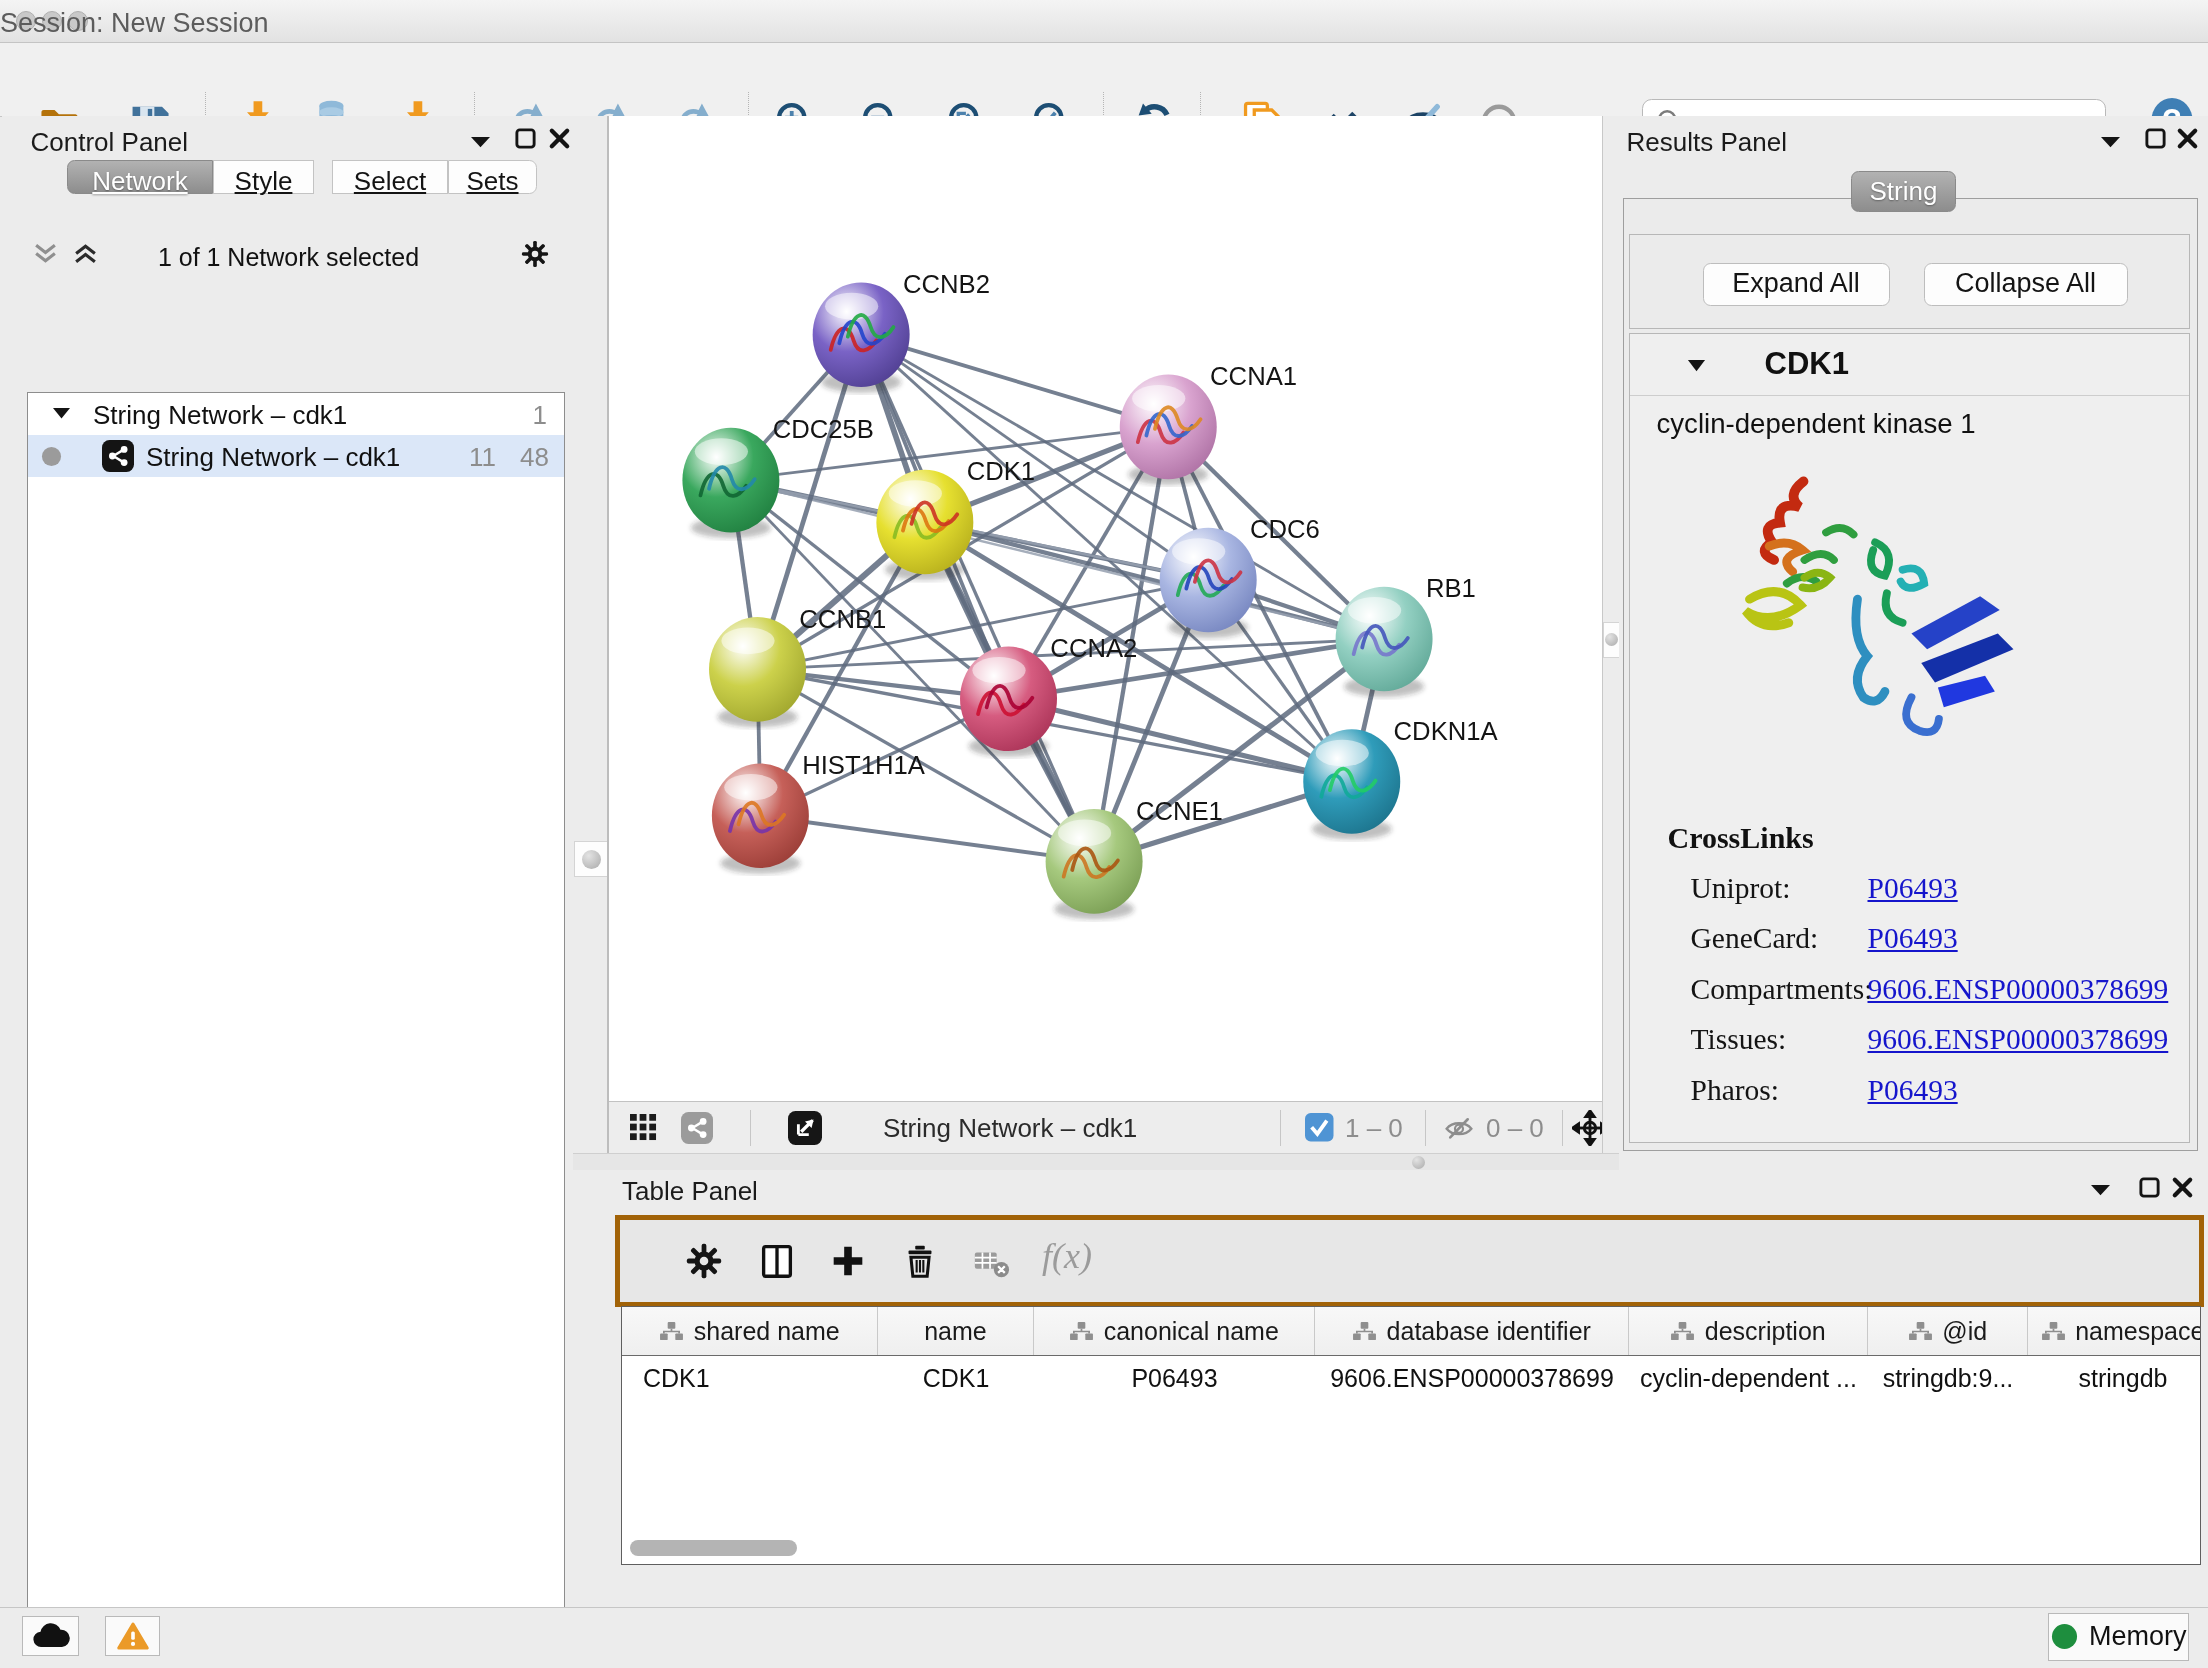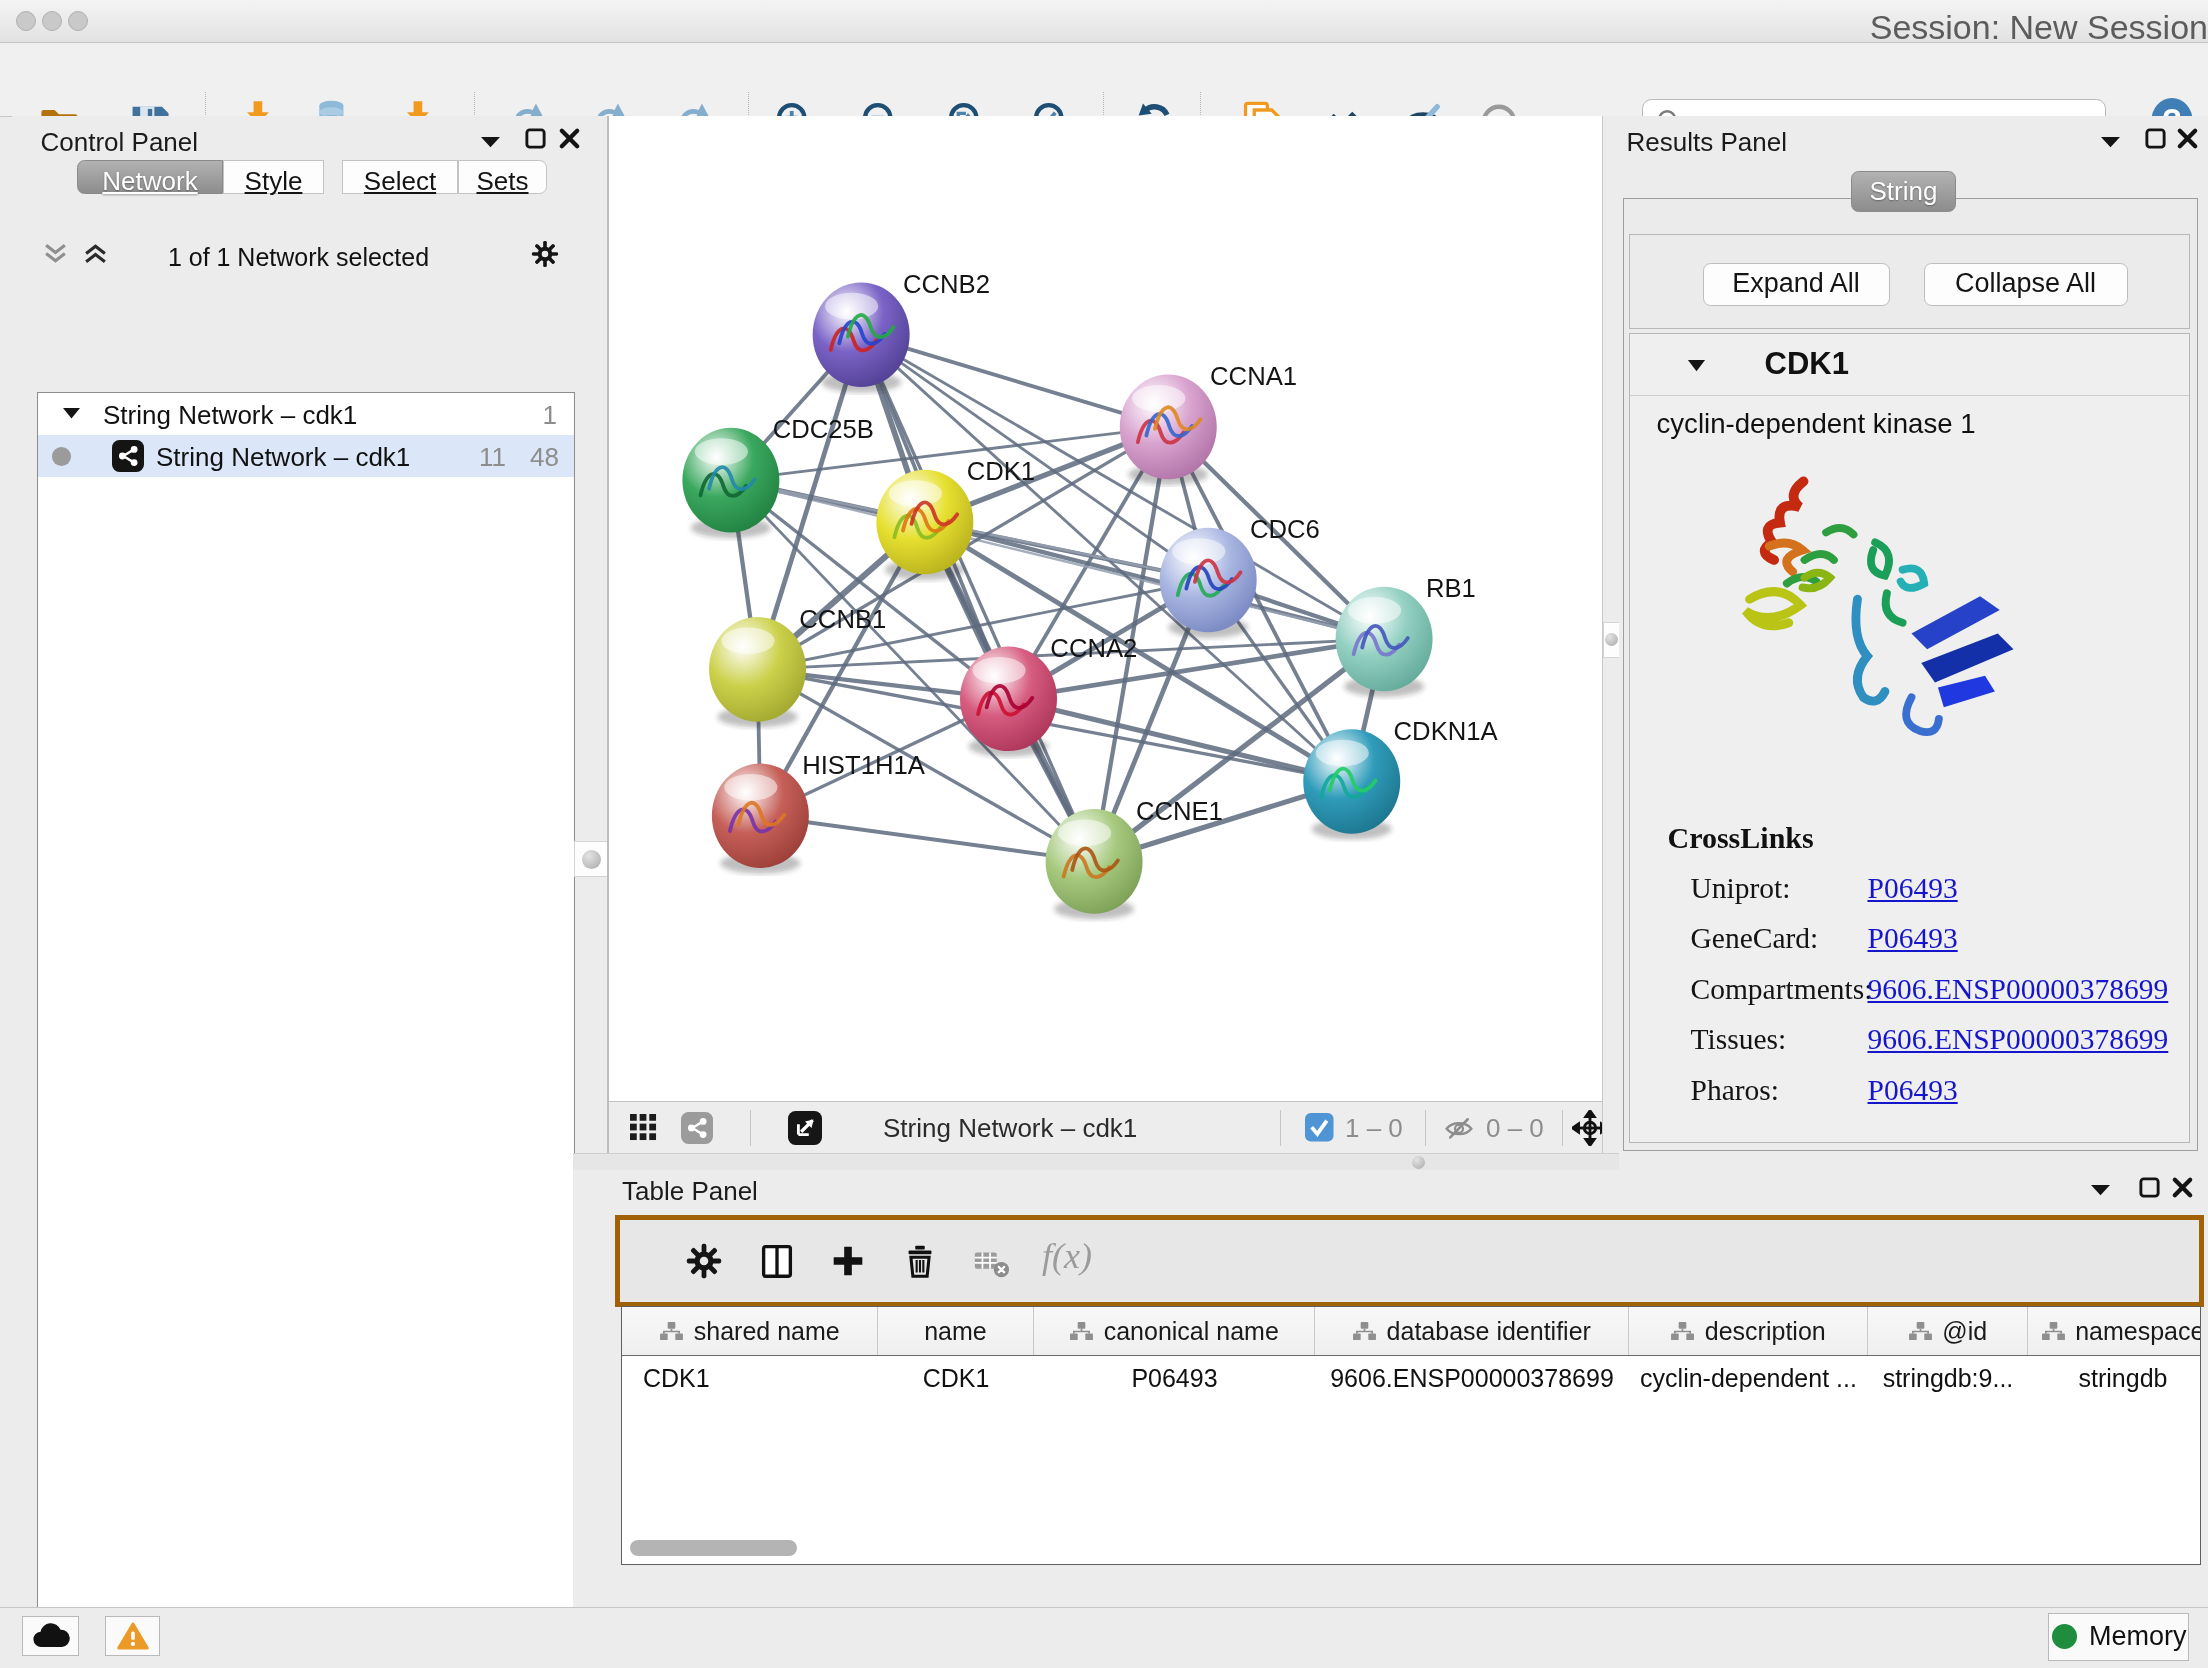--- a/index.html
+++ b/index.html
@@ -3,37 +3,37 @@
 <meta charset="utf-8">
 <style>
   html,body{margin:0;padding:0;background:#d8d8d8;}
   #app{position:relative;width:2208px;height:1668px;background:#ececec;overflow:hidden;
        font-family:"Liberation Sans","DejaVu Sans",sans-serif;color:#111;}
   .abs{position:absolute;}
   
   #titlebar{left:0;top:0;width:2208px;height:42px;background:linear-gradient(#f4f4f4,#e2e2e2);
             border-bottom:1px solid #c4c4c4;}
   .tl{width:18px;height:18px;border-radius:50%;background:#c9c9c9;border:1px solid #b0b0b0;top:10.5px;}
-  #win-title{width:100%;text-align:right;top:7.6px;font-size:34px;color:#5c5c5c;}
+  #win-title{width:100%;text-align:left;top:7.6px;font-size:27px;color:#5c5c5c;}
   
   #toolbar{left:0;top:43px;width:2208px;height:73px;background:#f0f0f0;border-bottom:1px solid #c6c6c6;}
   .ticon{position:absolute;top:55px;width:48px;height:48px;}
   .tsep{position:absolute;top:49px;height:57px;width:0;border-left:1.9px dotted #b5b5b5;}
   #search-box{left:1642px;top:56px;width:462px;height:44px;background:#fff;border:1.9px solid #b9b9b9;
               border-radius:9.5px;display:flex;align-items:center;}
   #search-box input{border:none;outline:none;font-size:25px;flex:1;background:transparent;
                     font-family:"Liberation Sans",sans-serif;}
   
   .panel-title{font-size:26px;color:#1b1b1b;}
   .tab{display:inline-block;box-sizing:border-box;text-align:center;font-size:26px;
        border:1px solid #c3c3c3;background:#fdfdfd;color:#141414;}
   .tab.active{background:linear-gradient(#b2b2b2,#8d8d8d);color:#fff;border-color:#8a8a8a;
        text-shadow:0 1px 1.9px rgba(0,0,0,.35);}
   
-  #control-panel{left:12px;top:116px;width:573px;height:1491px;background:#ececec;border-right:1px solid #c2c2c2;padding-left:32px;}
+  #control-panel{left:2px;top:116px;width:573px;height:1491px;background:#ececec;border-right:1px solid #c2c2c2;padding-left:32px;}
   #cp-tabs .tab{height:34px;line-height:40px;text-decoration:underline;}
   #cp-tabs .tab:first-child{border-radius:7.6px 0 0 7.6px;}
   #cp-tabs .tab:last-child{border-radius:0 7.6px 7.6px 0;}
   #net-list{left:25px;top:276px;width:536px;height:1324px;background:#fff;border:1.9px solid #8d8d8d;}
   .net-row{position:relative;height:42px;font-size:26px;}
   .row-sel{background:#dbe7f8;}
   .count{color:#8d8d8d;}
   
   #net-canvas{left:609px;top:116px;width:993px;height:985px;background:#fff;}
   #net-statusbar{left:609px;top:1101px;width:993px;height:51px;background:#ededed;border-top:1px solid #c2c2c2;}

